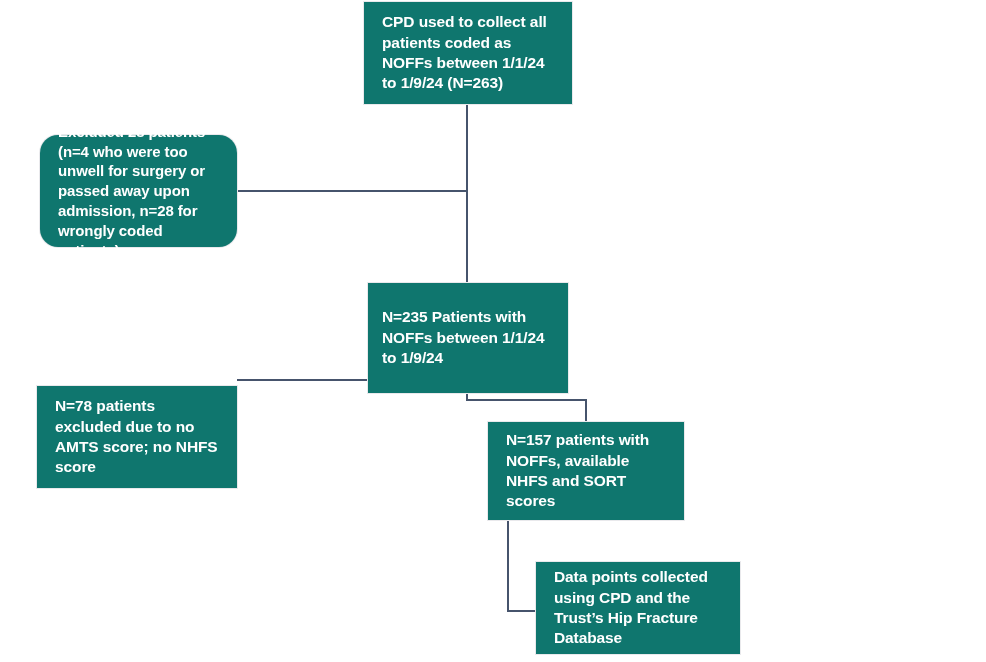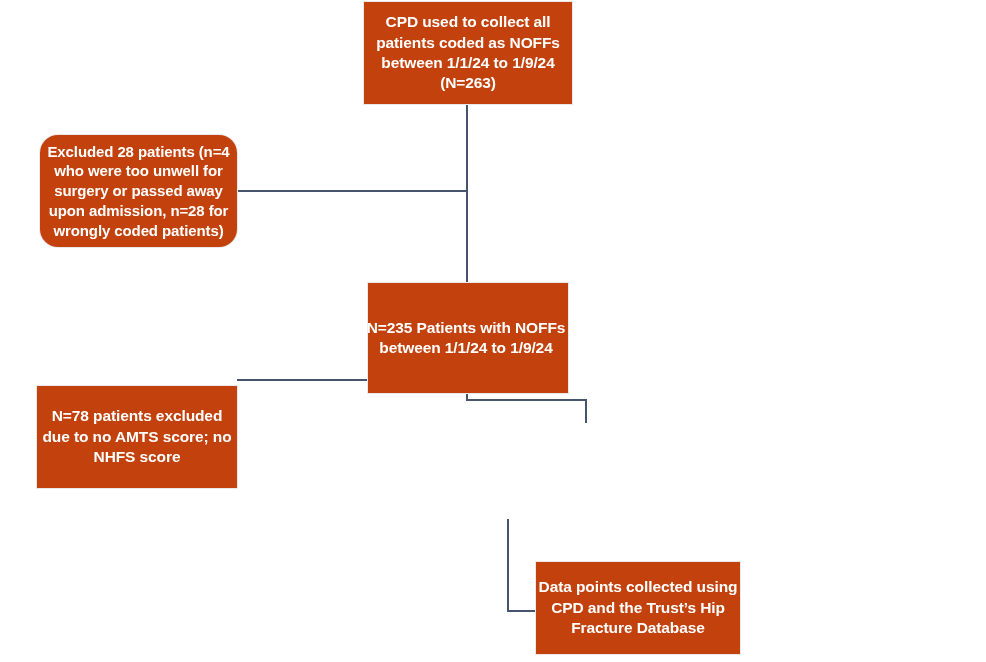--- a/index.html
+++ b/index.html
@@ -14,31 +14,30 @@
   #canvas {
     position: relative;
     width: 986px;
     height: 662px;
     background: #ffffff;
     overflow: hidden;
   }
   .node {
     position: absolute;
     box-sizing: border-box;
-    background: #c2410c;
+    background: #0f766e;
     color: #ffffff;
     display: flex;
     align-items: center;
     justify-content: center;
-    text-align: center;
     line-height: 1.32;
     font-size: 15.5px;
     font-weight: 600;
     letter-spacing: -0.1px;
-    padding: 2px 1px;
+    padding: 2px 18px;
     box-shadow: 0 0 0 1px #e9e9ec;
     white-space: pre-line;
   }
   .node span {
     display: block;
     width: 100%;
   }
   .edge {
     position: absolute;
     background: #46546c;
@@ -73,18 +72,21 @@
   </div>
 
   <div class="node" style="left:368px; top:283px; width:200px; height:110px;">
     <span style="margin-left:-4px; width:calc(100% + 8px);">N=235 Patients with NOFFs between 1/1/24 to 1/9/24</span>
   </div>
 
   <div class="node" style="left:37px; top:386px; width:200px; height:102px;">
     <span>N=78 patients excluded due to no AMTS score; no NHFS score</span>
   </div>
 
+  <div class="node" style="left:488px; top:422px; width:196px; height:98px;">
+    <span>N=157 patients with NOFFs, available NHFS and SORT scores</span>
+  </div>
 
   <div class="node" style="left:536px; top:562px; width:204px; height:92px;">
     <span>Data points collected using CPD and the Trust’s Hip Fracture Database</span>
   </div>
 
 </div>
 
 </body></html>

